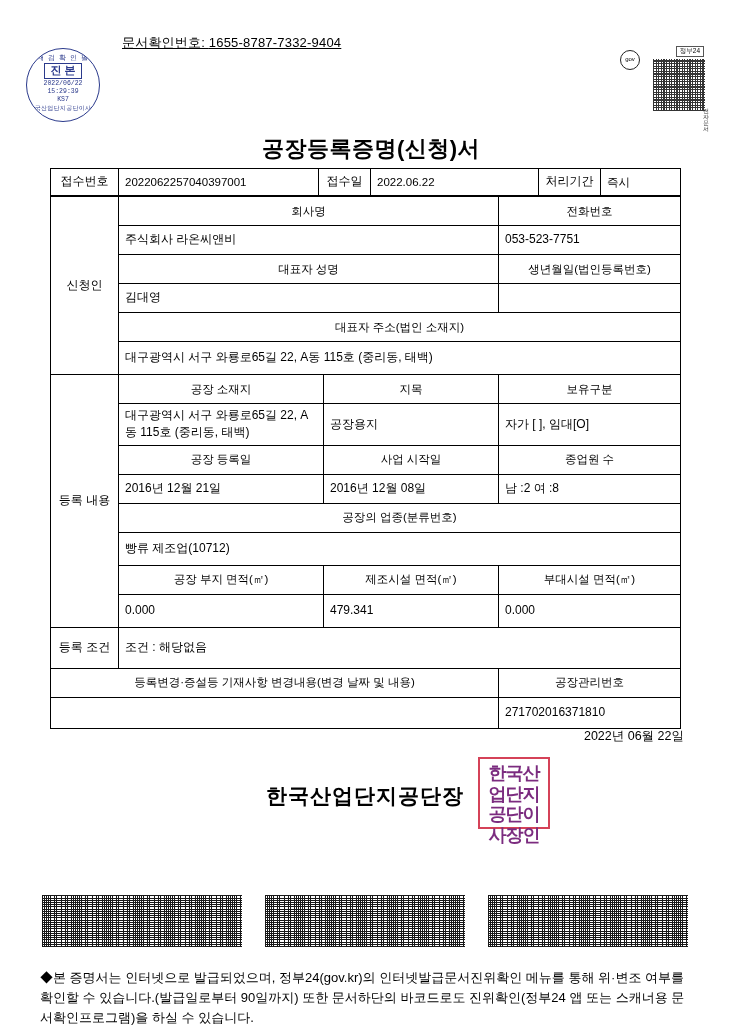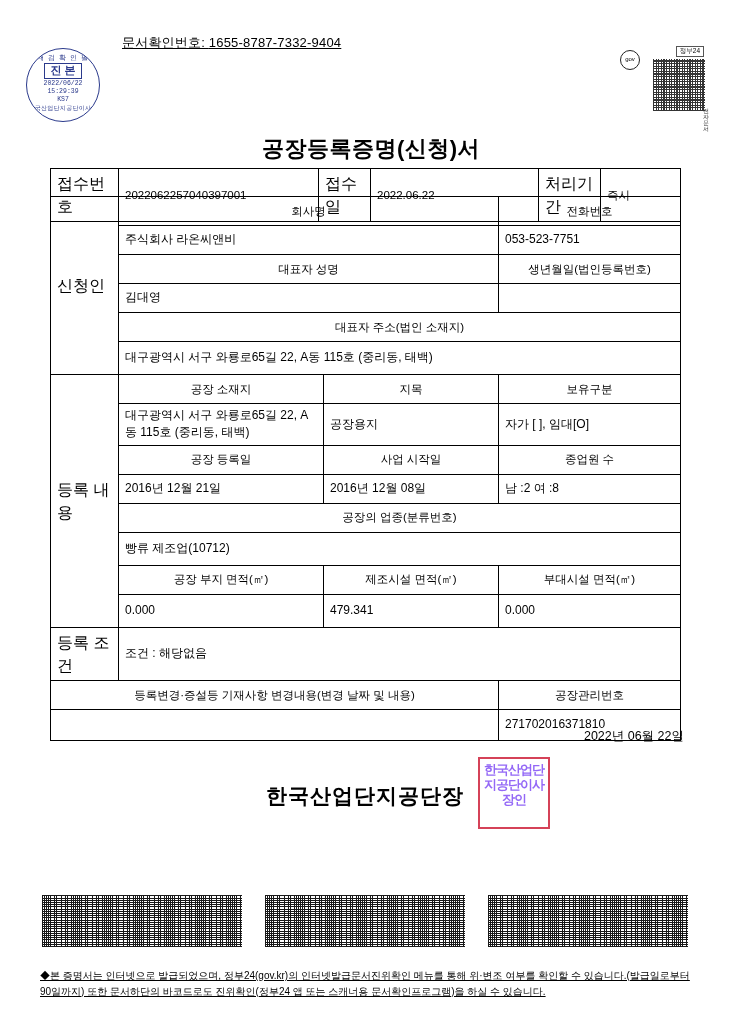--- a/index.html
+++ b/index.html
@@ -152,21 +152,22 @@
   }
   .nb-top td { border-top: 1px solid #000; }
 
   .t-receipt { top: 168px; left: 50px; width: 630px; }
   .t-receipt td { height: 20px; }
 
   .t-main { top: 196px; left: 50px; width: 630px; }
   .t-main td { height: 22px; }
 
   .cell-label {
-    font-size: 16px;
+    text-align: center;
+    font-size: 12px;
   }
   .cell-head {
     font-size: 11.5px;
     padding-top: 4px;
     padding-bottom: 4px;
   }
   .cell-val {
     font-size: 12px;
     padding-left: 14px;
   }
@@ -199,22 +200,22 @@
     font-weight: bold;
     letter-spacing: 1px;
   }
   .red-seal {
     position: absolute;
     top: 757px;
     left: 478px;
     width: 72px;
     height: 72px;
     border: 2px solid #d2324a;
-    color: #8b5cf6;
-    font-size: 13px;
+    color: #701a75;
+    font-size: 18px;
     line-height: 1.15;
     letter-spacing: -1px;
     text-align: center;
     box-sizing: border-box;
     padding: 4px 2px;
     font-weight: bold;
     opacity: 0.92;
   }
 
   
@@ -236,23 +237,22 @@
     background-blend-mode: multiply;
     opacity: 0.9;
   }
 
   
   .footnote {
     position: absolute;
     top: 968px;
     left: 40px;
     width: 650px;
-    font-size: 10px;
+    font-size: 13px;
     line-height: 1.55;
-    text-decoration: underline;
   }
 </style>
 </head>
 <body>
 
 <div class="page">
 
   <div class="doc-number">
     <span>문서확인번호:</span>
     <span>1655-8787-7332-9404</span>

